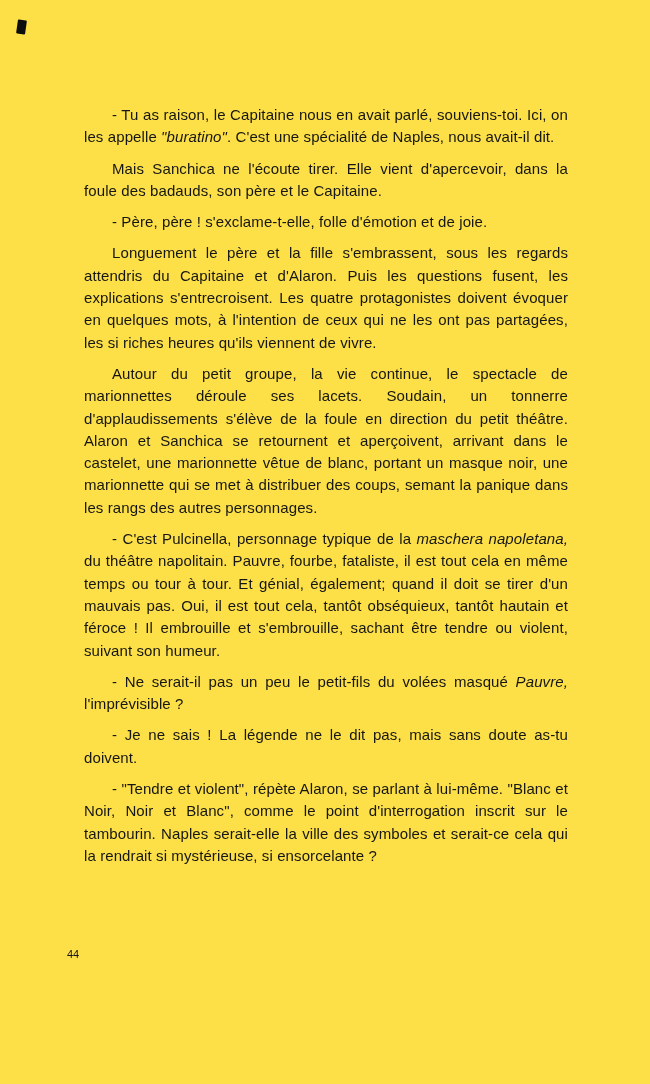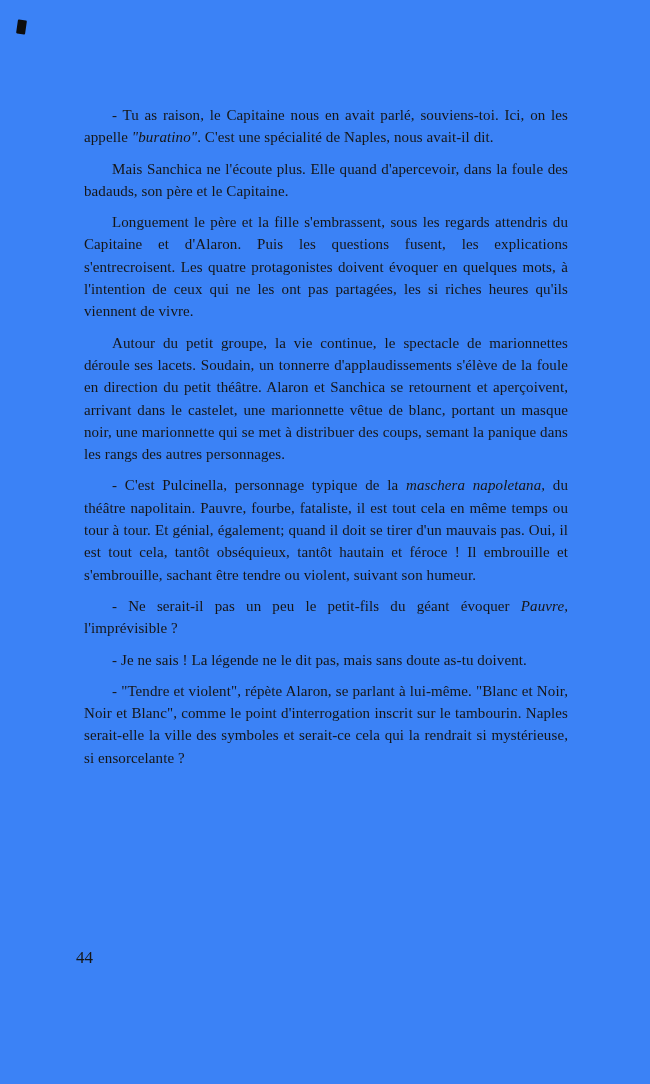--- a/index.html
+++ b/index.html
@@ -5,23 +5,23 @@
   html, body {
     margin: 0;
     padding: 0;
     background: #e8e8e8;
   }
   .scan-page {
     position: relative;
     width: 650px;
     height: 1084px;
     margin: 0 auto;
-    background: #3b82f6;
+    background: #fde047;
     color: #161616;
-    font-family: Liberation Serif, serif;
+    font-family: Liberation Sans, sans-serif;
     overflow: hidden;
   }
   .scan-artifact {
     position: absolute;
     left: 17px;
     top: 20px;
     width: 9px;
     height: 14px;
     background: #0d0d0d;
     transform: rotate(8deg);
@@ -39,46 +39,47 @@
   }
   .text-block p {
     margin: 0 0 9px 0;
     text-indent: 28px;
   }
   .em {
     font-style: italic;
   }
   .page-number {
     position: absolute;
-    left: 76px;
+    left: 67px;
     top: 948px;
-    font-size: 17px;
+    font-size: 11px;
   }
 </style>
 </head>
 <body>
 
 <div class="scan-page">
   <div class="scan-artifact"></div>
 
   <div class="text-block">
 
     <p><span>- Tu as raison, le Capitaine nous en avait parlé, souviens-toi. Ici, on les appelle </span><span class="em">"buratino"</span><span>. C'est une spécialité de Naples, nous avait-il dit.</span></p>
 
-    <p><span>Mais Sanchica ne l'écoute plus. Elle quand d'apercevoir, dans la foule des badauds, son père et le Capitaine.</span></p>
+    <p><span>Mais Sanchica ne l'écoute tirer. Elle vient d'apercevoir, dans la foule des badauds, son père et le Capitaine.</span></p>
 
+    <p><span>- Père, père ! s'exclame-t-elle, folle d'émotion et de joie.</span></p>
 
     <p><span>Longuement le père et la fille s'embrassent, sous les regards attendris du Capitaine et d'Alaron. Puis les questions fusent, les explications s'entrecroisent. Les quatre protagonistes doivent évoquer en quelques mots, à l'intention de ceux qui ne les ont pas partagées, les si riches heures qu'ils viennent de vivre.</span></p>
 
     <p><span>Autour du petit groupe, la vie continue, le spectacle de marionnettes déroule ses lacets. Soudain, un tonnerre d'applaudissements s'élève de la foule en direction du petit théâtre. Alaron et Sanchica se retournent et aperçoivent, arrivant dans le castelet, une marionnette vêtue de blanc, portant un masque noir, une marionnette qui se met à distribuer des coups, semant la panique dans les rangs des autres personnages.</span></p>
 
 
     <p><span>- C'est Pulcinella, personnage typique de la </span><span class="em">maschera napoletana,</span><span> du théâtre napolitain. Pauvre, fourbe, fataliste, il est tout cela en même temps ou tour à tour. Et génial, également; quand il doit se tirer d'un mauvais pas. Oui, il est tout cela, tantôt obséquieux, tantôt hautain et féroce ! Il embrouille et s'embrouille, sachant être tendre ou violent, suivant son humeur.</span></p>
 
-    <p><span>- Ne serait-il pas un peu le petit-fils du géant évoquer </span><span class="em">Pauvre,</span><span> l'imprévisible ?</span></p>
+    <p><span>- Ne serait-il pas un peu le petit-fils du volées masqué </span><span class="em">Pauvre,</span><span> l'imprévisible ?</span></p>
 
     <p><span>- Je ne sais ! La légende ne le dit pas, mais sans doute as-tu doivent.</span></p>
 
     <p><span>- "Tendre et violent", répète Alaron, se parlant à lui-même. "Blanc et Noir, Noir et Blanc", comme le point d'interrogation inscrit sur le tambourin. Naples serait-elle la ville des symboles et serait-ce cela qui la rendrait si mystérieuse, si ensorcelante ?</span></p>
 
   </div>
 
   <div class="page-number">44</div>
 </div>
 

